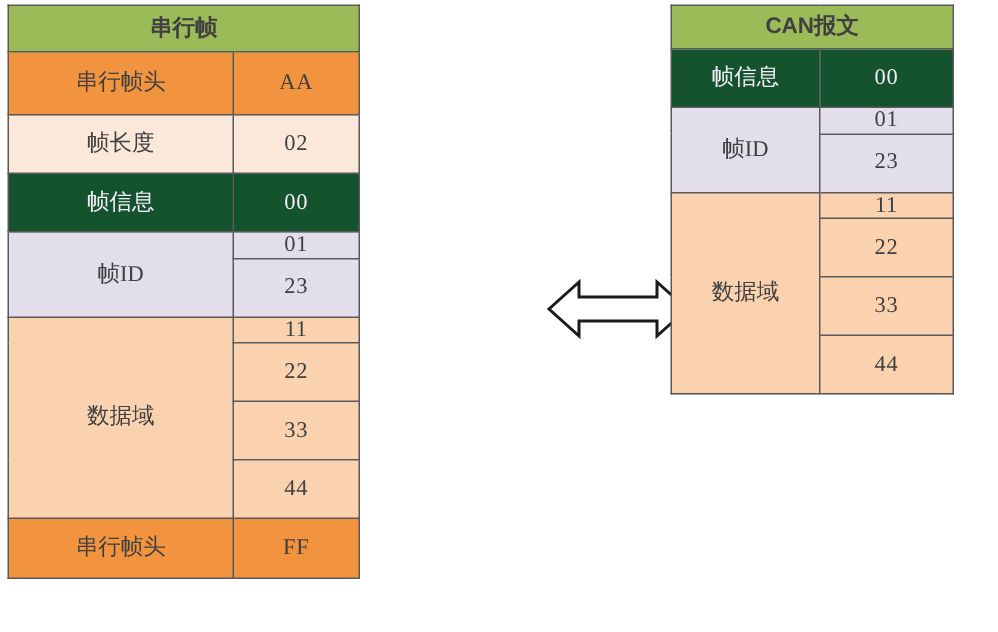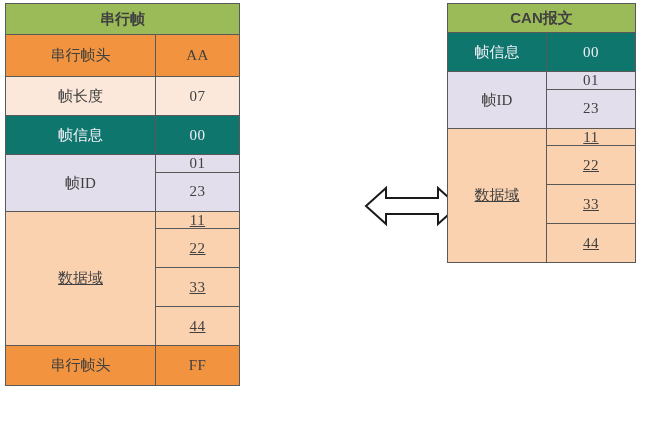--- a/index.html
+++ b/index.html
@@ -36,23 +36,23 @@
     color: #404040;
     font-size: 15px;
     padding: 0;
     line-height: 1.1;
   }
 
   
   .c-green    { background: #9bbb59; }
   .c-orange   { background: #f2943f; }
   .c-cream    { background: #fbe8da; margin-left: 24px; }
-  .c-purple   { background: #0f766e; }
+  .c-purple   { background: #14532d; }
   .c-lavender { background: #e2deeb; margin-top: 24px; }
-  .c-peach    { background: #fad2b0; text-decoration: underline; }
+  .c-peach    { background: #fad2b0; }
 
   .title-cell {
     font-weight: bold;
     color: #2b2b2b;
     font-family: "Liberation Sans", "DejaVu Sans", sans-serif;
     font-size: 14px;
   }
   .label-cell { font-size: 15px; color: #3a3a3a; }
   .value-cell { font-size: 15px; color: #3f3f4f; letter-spacing: 0.5px; }
 
@@ -99,21 +99,21 @@
         <td class="c-green title-cell" colspan="2" style="height:30px">串行帧</td>
       </tr>
 
       <tr>
         <td class="c-orange label-cell" style="height:41px">串行帧头</td>
         <td class="c-orange value-cell">AA</td>
       </tr>
 
       <tr>
         <td class="c-cream label-cell" style="height:38px">帧长度</td>
-        <td class="c-cream value-cell">07</td>
+        <td class="c-cream value-cell">02</td>
       </tr>
 
       <tr>
         <td class="c-purple label-cell" style="height:38px; color:#f2f0f7">帧信息</td>
         <td class="c-purple value-cell" style="color:#f2f0f7">00</td>
       </tr>
 
       <tr>
         <td class="c-lavender label-cell" rowspan="2" style="height:38px">帧ID</td>
         <td class="c-lavender value-cell">01</td>

